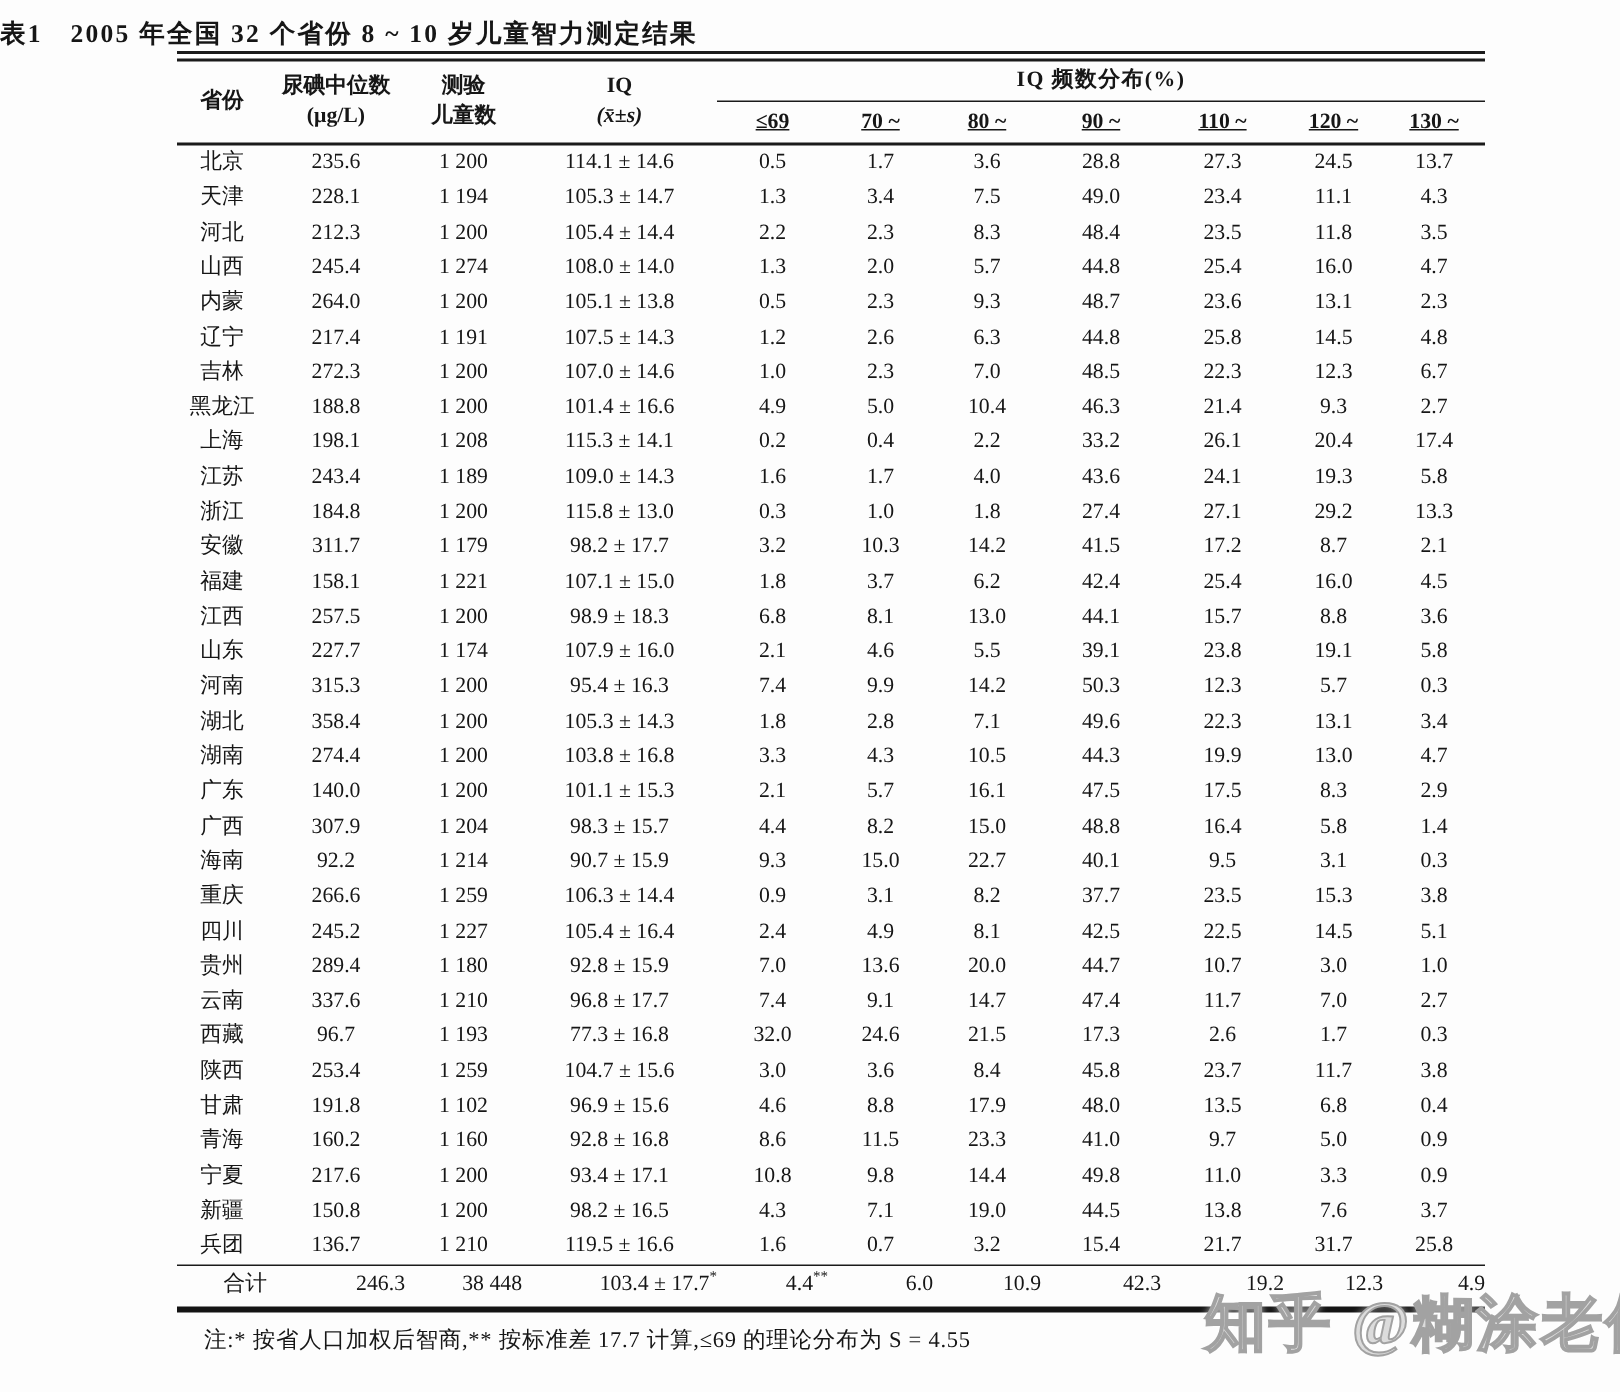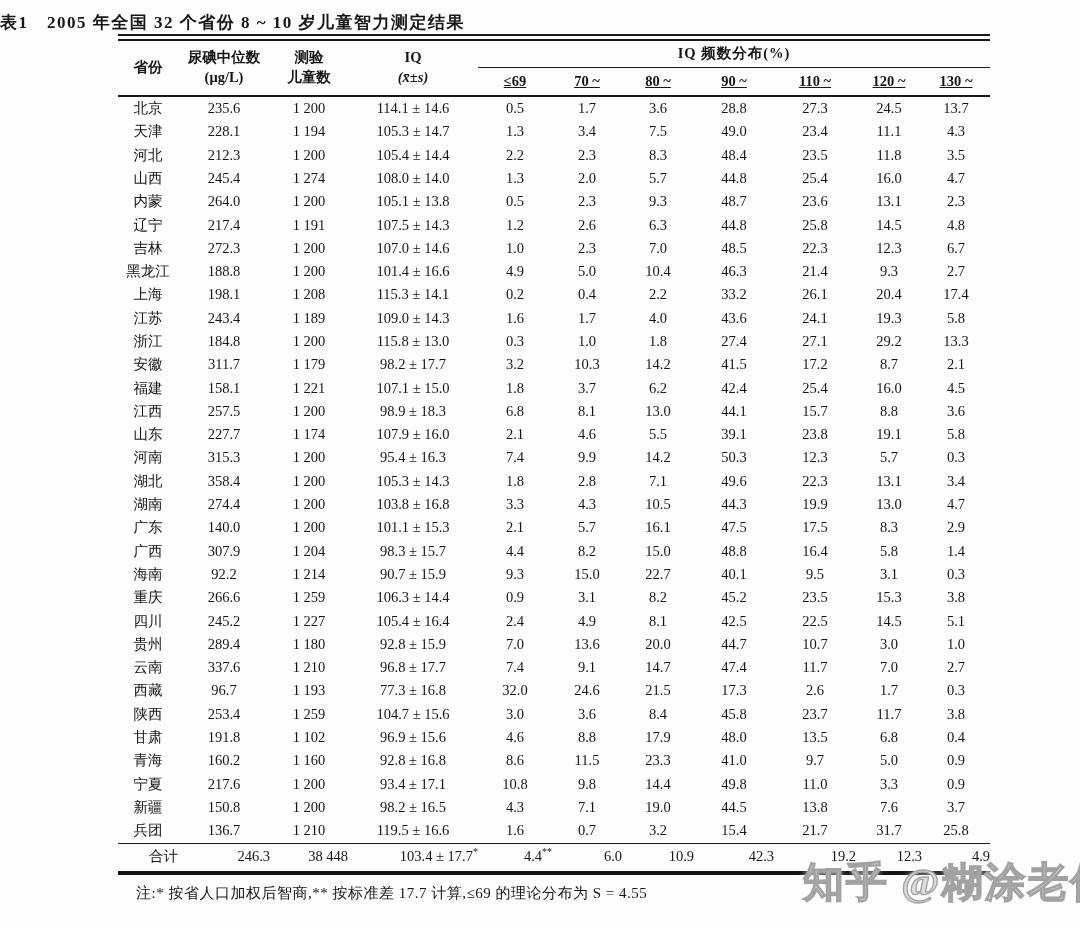--- a/index.html
+++ b/index.html
@@ -376,21 +376,21 @@
             <td>0.3</td>
           </tr>
           <tr>
             <td>重庆</td>
             <td>266.6</td>
             <td>1 259</td>
             <td>106.3 ± 14.4</td>
             <td>0.9</td>
             <td>3.1</td>
             <td>8.2</td>
-            <td>45.2</td>
+            <td>37.7</td>
             <td>23.5</td>
             <td>15.3</td>
             <td>3.8</td>
           </tr>
           <tr>
             <td>四川</td>
             <td>245.2</td>
             <td>1 227</td>
             <td>105.4 ± 16.4</td>
             <td>2.4</td>

